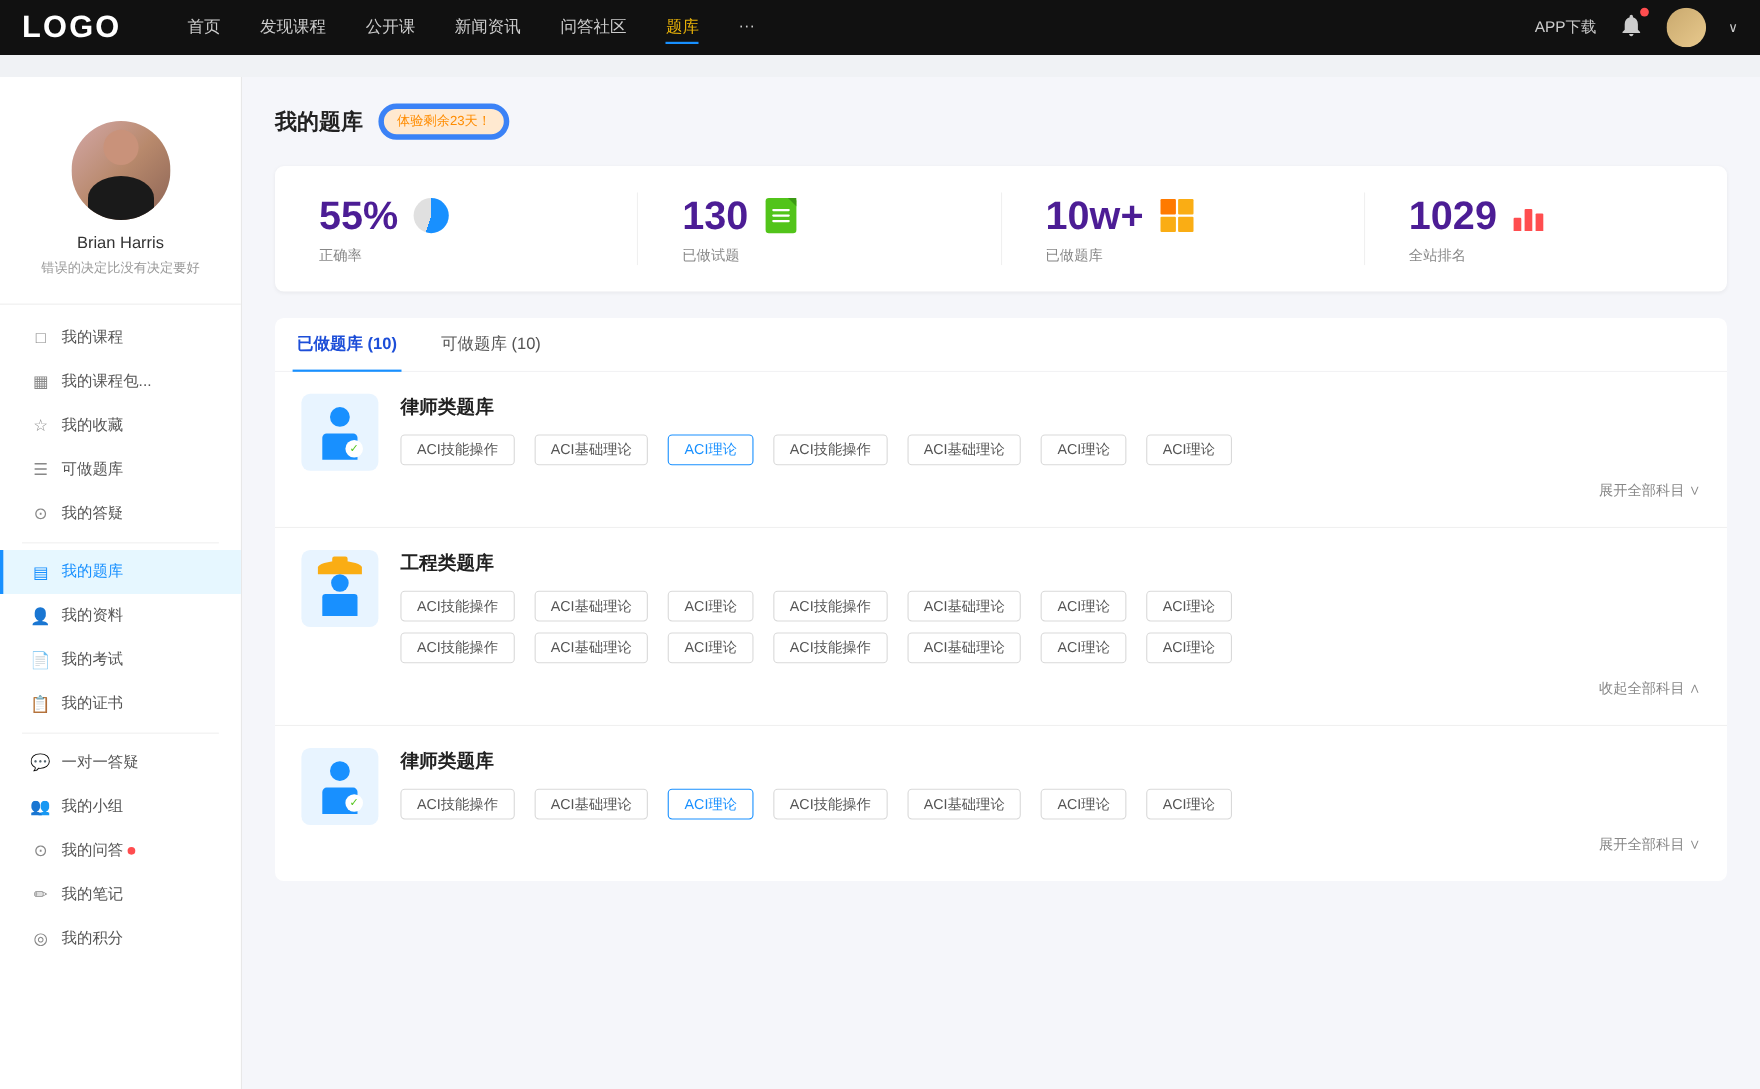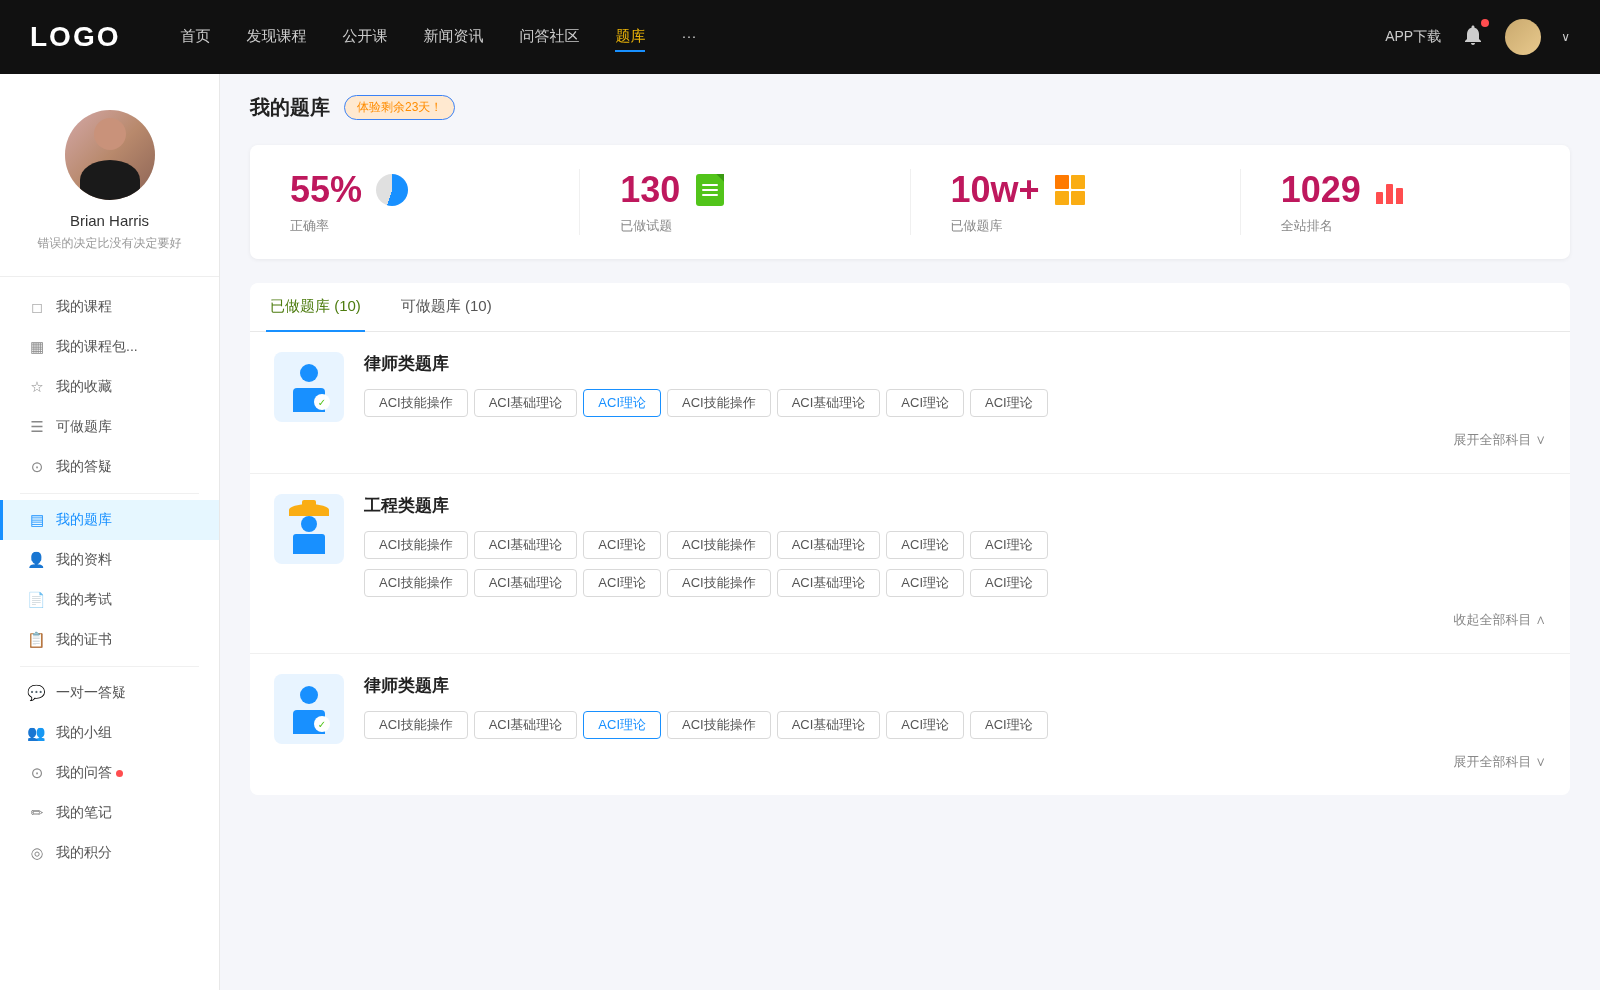--- a/index.html
+++ b/index.html
@@ -1,24 +1,24 @@
 <!DOCTYPE html>
 <html><head>
   <meta charset="utf-8">
   <style>
     * { box-sizing: border-box; margin: 0; padding: 0; }
     body { font-family: -apple-system, BlinkMacSystemFont, 'PingFang SC', 'Microsoft YaHei', sans-serif; background: #f0f2f5; min-height: 990px; }
 
     
     .navbar {
-      height: 74px;
+      height: 50px;
       background: #111;
       display: flex;
       align-items: center;
-      padding: 0 30px;
+      padding: 0 20px;
       position: fixed;
       top: 0; left: 0; right: 0;
       z-index: 100;
     }
     .navbar-logo {
       color: white;
       font-size: 28px;
       font-weight: bold;
       margin-right: 60px;
       letter-spacing: 2px;
@@ -206,21 +206,21 @@
       font-size: 20px;
       font-weight: 600;
       color: #222;
     }
     .trial-badge {
       background: #ffe9d0;
       color: #ff8c00;
       font-size: 12px;
       padding: 3px 12px;
       border-radius: 20px;
-      border: 1px solid #3b82f6;
+      border: 5px solid #3b82f6;
     }
 
     
     .stats-row {
       display: flex;
       background: white;
       border-radius: 8px;
       padding: 24px 0;
       margin-bottom: 24px;
       box-shadow: 0 1px 4px rgba(0,0,0,0.06);
@@ -237,21 +237,21 @@
     .stat-item:last-child { border-right: none; }
     .stat-number-row {
       display: flex;
       align-items: center;
       gap: 12px;
       margin-bottom: 6px;
     }
     .stat-number {
       font-size: 36px;
       font-weight: 700;
-      color: #be185d;
+      color: #4c1d95;
     }
     .stat-icon {
       width: 36px; height: 36px;
       display: flex; align-items: center; justify-content: center;
     }
     .stat-label {
       font-size: 13px;
       color: #888;
     }
 
@@ -322,23 +322,23 @@
     }
     .tab-item {
       padding: 14px 4px;
       font-size: 15px;
       color: #555;
       cursor: pointer;
       border-bottom: 2px solid transparent;
       margin-bottom: -1px;
     }
     .tab-item.active {
-      color: #4d7c0f;
+      color: #1d4ed8;
       border-bottom-color: #1890ff;
-      font-weight: 400;
+      font-weight: 700;
     }
 
     
     .cards-container {
       background: white;
       border-radius: 0 0 8px 8px;
       padding: 0;
     }
     .bank-card {
       border-bottom: 1px solid #f0f0f0;
@@ -367,21 +367,21 @@
     .bank-card-content { flex: 1; }
     .bank-card-title {
       font-size: 17px;
       font-weight: 600;
       color: #222;
       margin-bottom: 14px;
     }
     .bank-tags {
       display: flex;
       flex-wrap: wrap;
-      gap: 6px;
+      gap: 18px;
       margin-bottom: 10px;
     }
     .bank-tag {
       padding: 4px 14px;
       border: 1px solid #d9d9d9;
       border-radius: 4px;
       font-size: 13px;
       color: #555;
       cursor: pointer;
       background: white;

